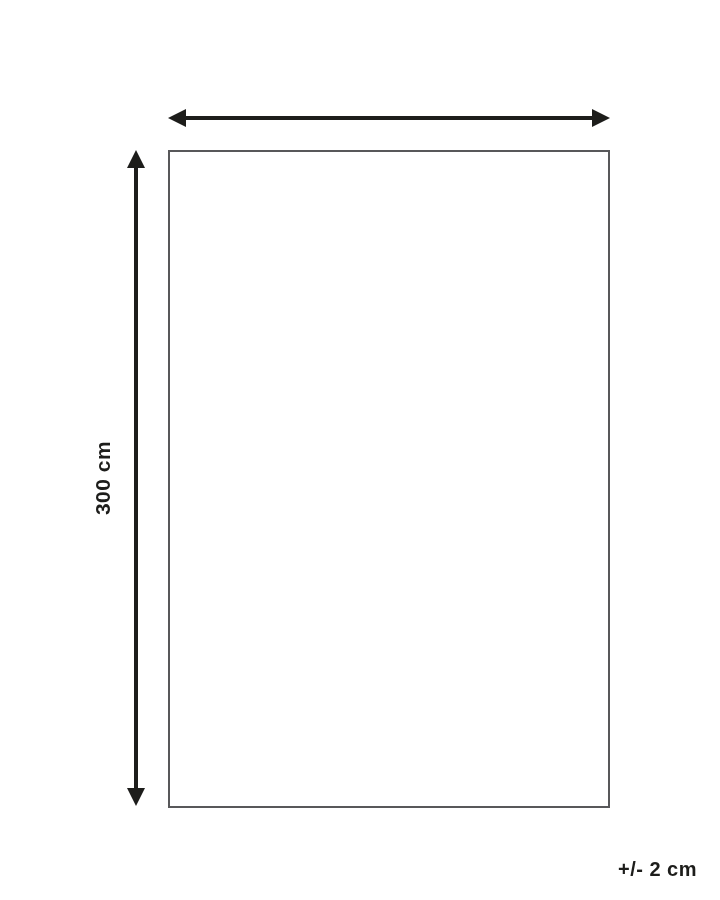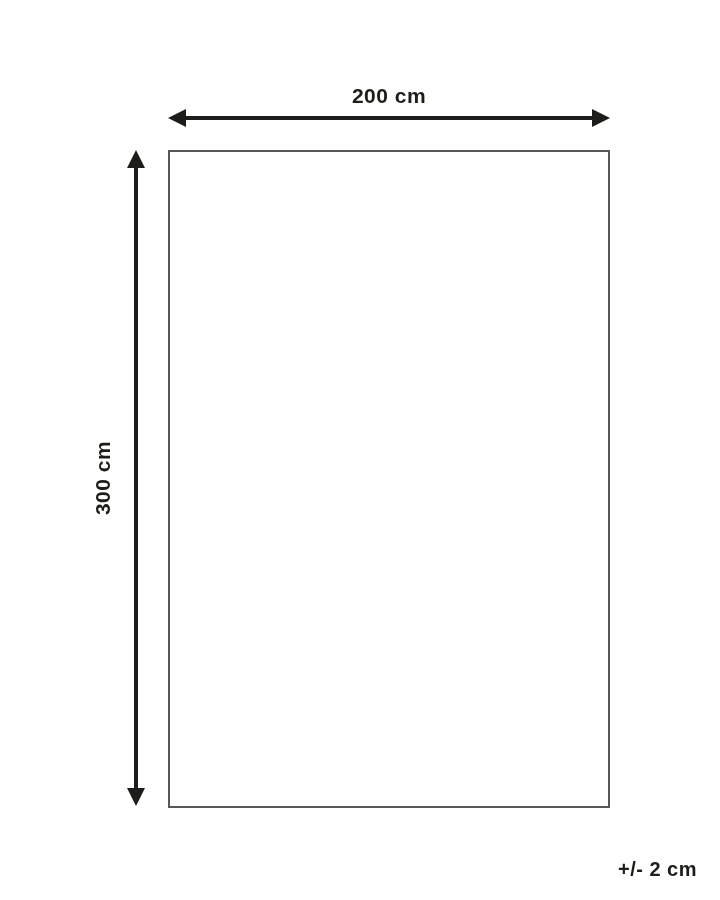--- a/index.html
+++ b/index.html
@@ -79,21 +79,20 @@
   }
   svg { display: block; }
 </style>
 </head>
 <body>
 
 <div class="stage">
 
   <div class="outline-rect"></div>
 
-  <div class="dim-label width-label">200 cm</div>
 
   <svg class="width-arrow" viewBox="0 0 442 24" aria-hidden="true">
     <line x1="14" y1="12" x2="428" y2="12" stroke-width="4" stroke="#1d1d1b"></line>
     <polygon points="0,12 18,3 18,21" fill="#1d1d1b"></polygon>
     <polygon points="442,12 424,3 424,21" fill="#1d1d1b"></polygon>
   </svg>
 
   <div class="height-label-wrap">
     <div class="dim-label">300 cm</div>
   </div>

